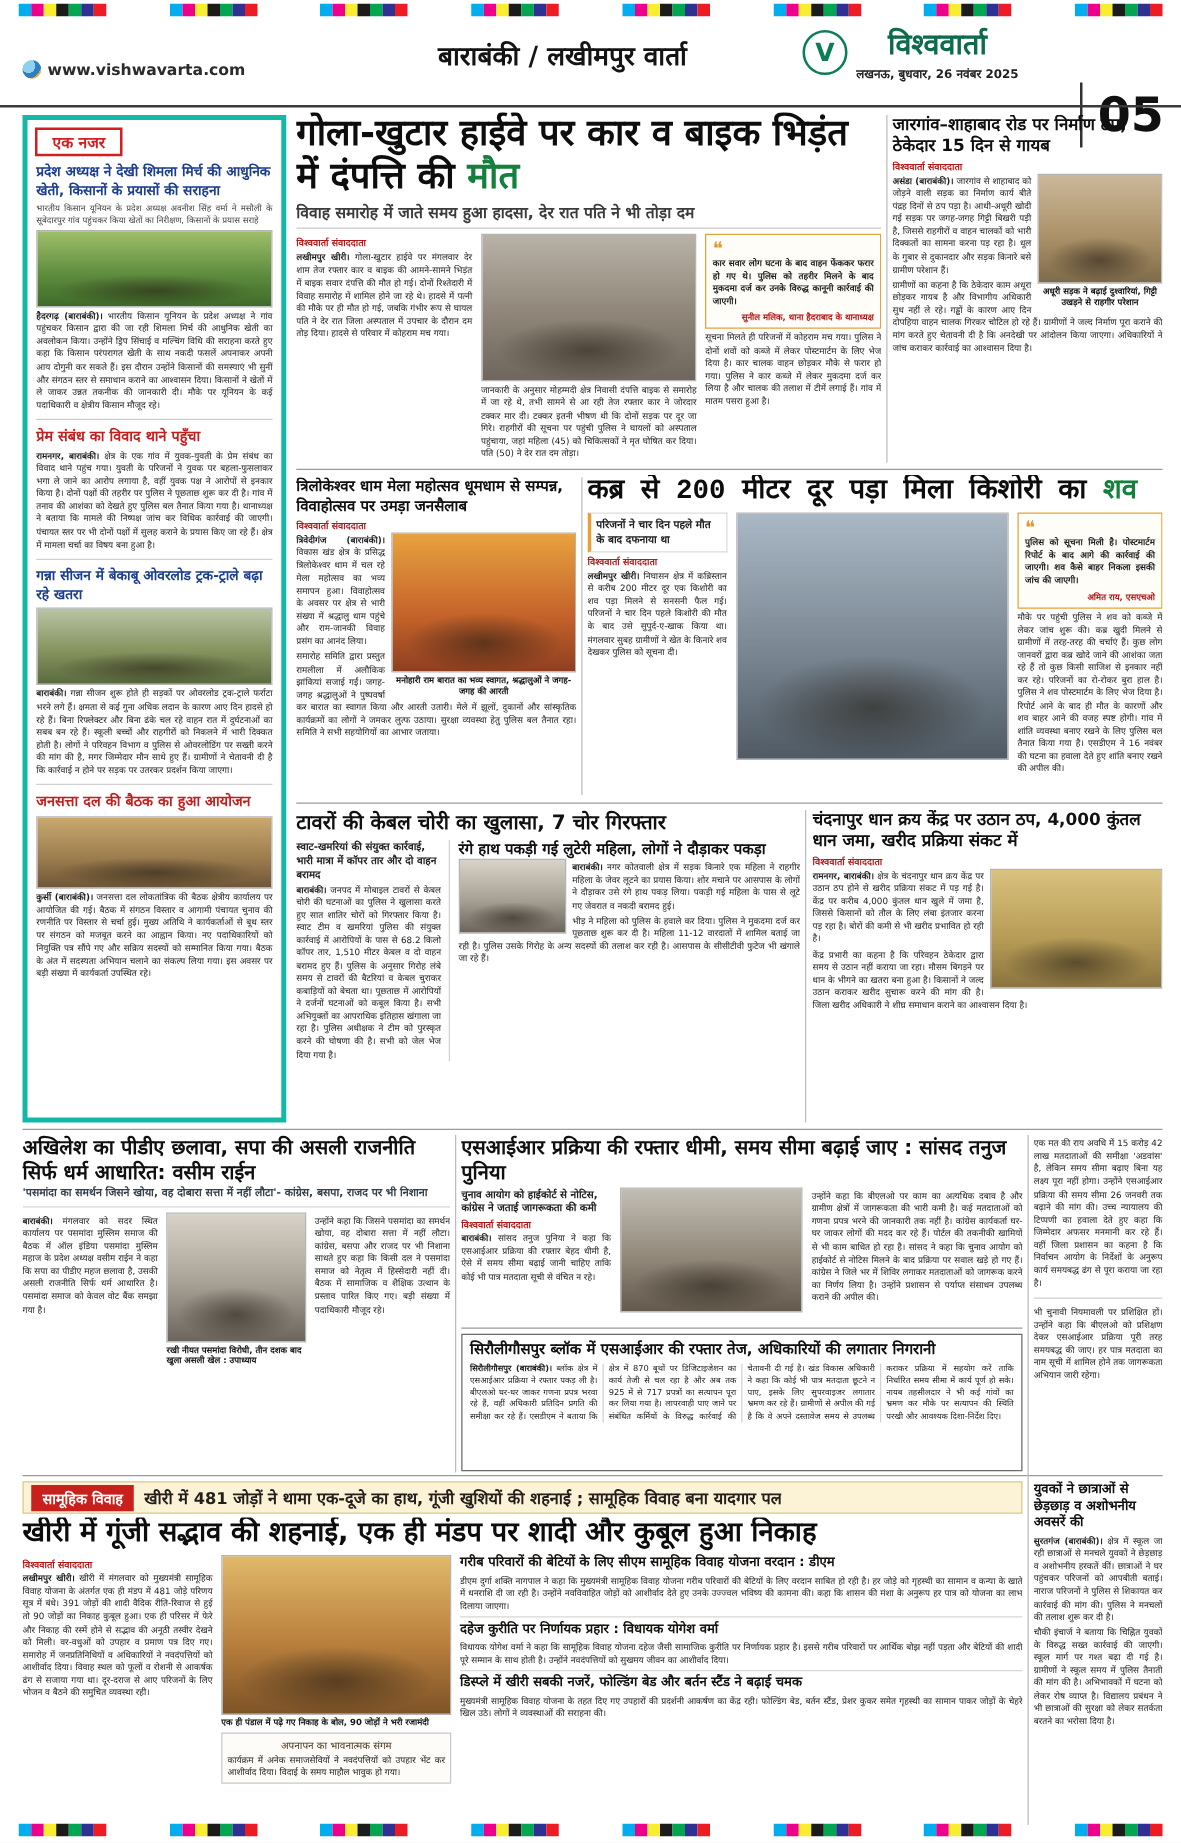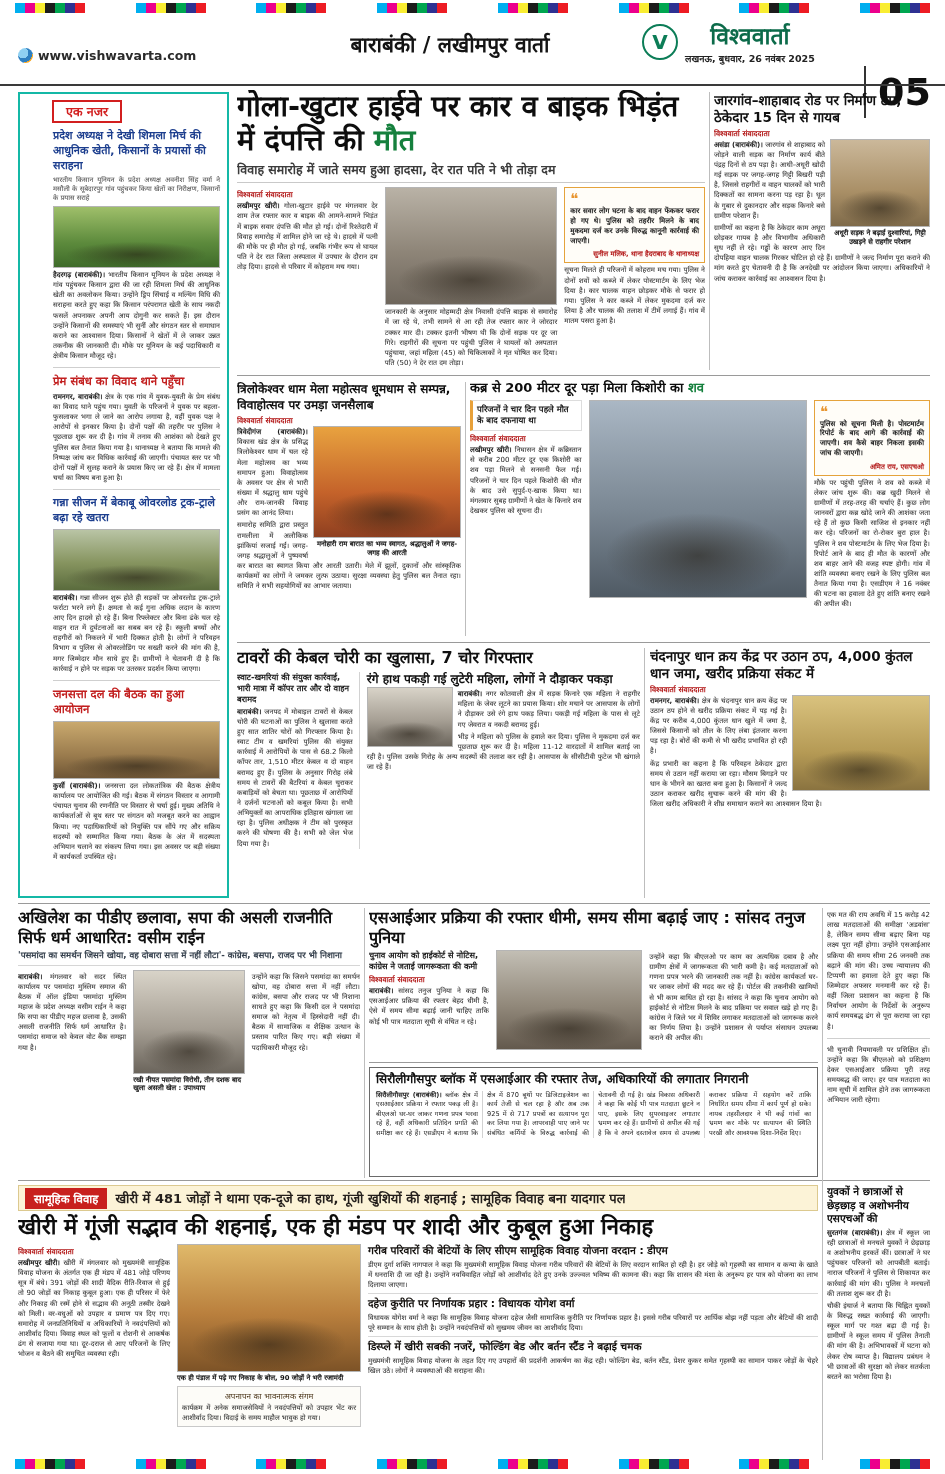--- a/index.html
+++ b/index.html
@@ -51,21 +51,21 @@
   .minisub{font-size:8.2px;font-weight:bold;color:#222;line-height:1.35;}
 
   .qbox{border:1px solid #e5a33c;padding:4px 5px;background:#fffdf8;}
   .qbox:before{content:"\275D";color:#e8952f;font-size:15px;display:block;line-height:1;}
   .qtext{font-size:7px;font-weight:bold;line-height:1.4;text-align:justify;color:#222;}
   .qattrib{font-size:6.8px;font-weight:bold;color:#b31919;margin-top:3px;text-align:right;}
 
   .sidebox{border:1px solid #ddd;border-left:3px solid #e8a13a;padding:3px 4px;font-size:8.4px;font-weight:bold;line-height:1.4;color:#222;}
 
   
-  .sidebar{border:2px solid #14b8a6;padding-left:26px;}
+  .sidebar{border:4px solid #14b8a6;}
   .sb-label{display:inline-block;border:2px solid #d21f1f;color:#d21f1f;font-weight:bold;font-size:12.5px;padding:1px 12px;margin:6px 0 4px 6px;background:#fff;}
   .sb-pad{padding:2px 7px 6px 7px;}
   .sb-head-blue{color:#1c3e8e;font-size:11px;font-weight:bold;line-height:1.35;}
   .sb-head-red{color:#c21f1f;font-size:11.5px;font-weight:bold;line-height:1.35;}
   .sb-kicker{font-size:6.8px;color:#444;line-height:1.35;margin-top:2px;text-align:justify;}
   .sb-div{height:1px;background:#cfcfcf;margin:6px 0;}
 
   
   .ph-field{background:linear-gradient(180deg,#9fbf6a,#5c8a3c 60%,#3f6b2a);}
   .ph-road{background:linear-gradient(180deg,#b9b2a6,#8e8578 55%,#6e665c);}
@@ -336,21 +336,21 @@
     <div class="byline">विश्ववार्ता संवाददाता</div>
     <div class="fig-r" style="width:148px;text-align:center;">
       <div class="photo ph-fest" style="height:112px;"></div>
       <div class="caption">मनोहारी राम बारात का भव्य स्वागत, श्रद्धालुओं ने जगह-जगह की आरती</div>
     </div>
     <p class="body"><span class="dl">त्रिवेदीगंज (बाराबंकी)।</span> <span>विकास खंड क्षेत्र के प्रसिद्ध त्रिलोकेश्वर धाम में चल रहे मेला महोत्सव का भव्य समापन हुआ। विवाहोत्सव के अवसर पर क्षेत्र से भारी संख्या में श्रद्धालु धाम पहुंचे और राम-जानकी विवाह प्रसंग का आनंद लिया।</span></p>
     <p class="body">समारोह समिति द्वारा प्रस्तुत रामलीला में अलौकिक झांकियां सजाई गईं। जगह-जगह श्रद्धालुओं ने पुष्पवर्षा कर बारात का स्वागत किया और आरती उतारी। मेले में झूलों, दुकानों और सांस्कृतिक कार्यक्रमों का लोगों ने जमकर लुत्फ उठाया। सुरक्षा व्यवस्था हेतु पुलिस बल तैनात रहा। समिति ने सभी सहयोगियों का आभार जताया।</p>
   </section>
 
   <section class="art" style="left:470px;top:380px;width:460px;height:258px;">
-    <h2 style="font-size:13px;font-weight:bold;line-height:1.2;color:#0d0d0d;"><span>कब्र से 200 मीटर दूर पड़ा मिला किशोरी का</span> <span class="red">शव</span></h2>
+    <h2 style="font-size:22px;font-weight:bold;line-height:1.2;color:#0d0d0d;font-family:Liberation Mono, monospace;"><span>कब्र से 200 मीटर दूर पड़ा मिला किशोरी का</span> <span class="red">शव</span></h2>
     <div class="row" style="margin-top:4px;">
       <div style="width:25%;">
         <div class="sidebox">परिजनों ने चार दिन पहले मौत के बाद दफनाया था</div>
         <div class="byline">विश्ववार्ता संवाददाता</div>
         <p class="body"><span class="dl">लखीमपुर खीरी।</span> <span>निघासन क्षेत्र में कब्रिस्तान से करीब 200 मीटर दूर एक किशोरी का शव पड़ा मिलने से सनसनी फैल गई। परिजनों ने चार दिन पहले किशोरी की मौत के बाद उसे सुपुर्द-ए-खाक किया था। मंगलवार सुबह ग्रामीणों ने खेत के किनारे शव देखकर पुलिस को सूचना दी।</span></p>
       </div>
       <div style="width:49%;">
         <div class="photo ph-crowd" style="height:198px;"></div>
       </div>
       <div style="width:26%;">
@@ -467,18 +467,18 @@
         </div>
         <div class="k-sub" style="border-bottom:none;">
           <h4>डिस्प्ले में खीरी सबकी नजरें, फोल्डिंग बेड और बर्तन स्टैंड ने बढ़ाई चमक</h4>
           <p class="body">मुख्यमंत्री सामूहिक विवाह योजना के तहत दिए गए उपहारों की प्रदर्शनी आकर्षण का केंद्र रही। फोल्डिंग बेड, बर्तन स्टैंड, प्रेशर कुकर समेत गृहस्थी का सामान पाकर जोड़ों के चेहरे खिल उठे। लोगों ने व्यवस्थाओं की सराहना की।</p>
         </div>
       </div>
     </div>
   </section>
 
   <section class="art" style="left:827px;top:1185px;width:103px;height:273px;">
-    <h3 style="font-size:10.5px;font-weight:bold;line-height:1.3;color:#101010;">युवकों ने छात्राओं से छेड़छाड़ व अशोभनीय एसएचओें की</h3>
+    <h3 style="font-size:10.5px;font-weight:bold;line-height:1.3;color:#101010;">युवकों ने छात्राओं से छेड़छाड़ व अशोभनीय अवसरें की</h3>
     <p class="body"><span class="dl">सुरतगंज (बाराबंकी)।</span> <span>क्षेत्र में स्कूल जा रही छात्राओं से मनचले युवकों ने छेड़छाड़ व अशोभनीय हरकतें कीं। छात्राओं ने घर पहुंचकर परिजनों को आपबीती बताई। नाराज परिजनों ने पुलिस से शिकायत कर कार्रवाई की मांग की। पुलिस ने मनचलों की तलाश शुरू कर दी है।</span></p>
     <p class="body">चौकी इंचार्ज ने बताया कि चिह्नित युवकों के विरुद्ध सख्त कार्रवाई की जाएगी। स्कूल मार्ग पर गश्त बढ़ा दी गई है। ग्रामीणों ने स्कूल समय में पुलिस तैनाती की मांग की है। अभिभावकों में घटना को लेकर रोष व्याप्त है। विद्यालय प्रबंधन ने भी छात्राओं की सुरक्षा को लेकर सतर्कता बरतने का भरोसा दिया है।</p>
   </section>
 
 </div>
 
 </body></html>

